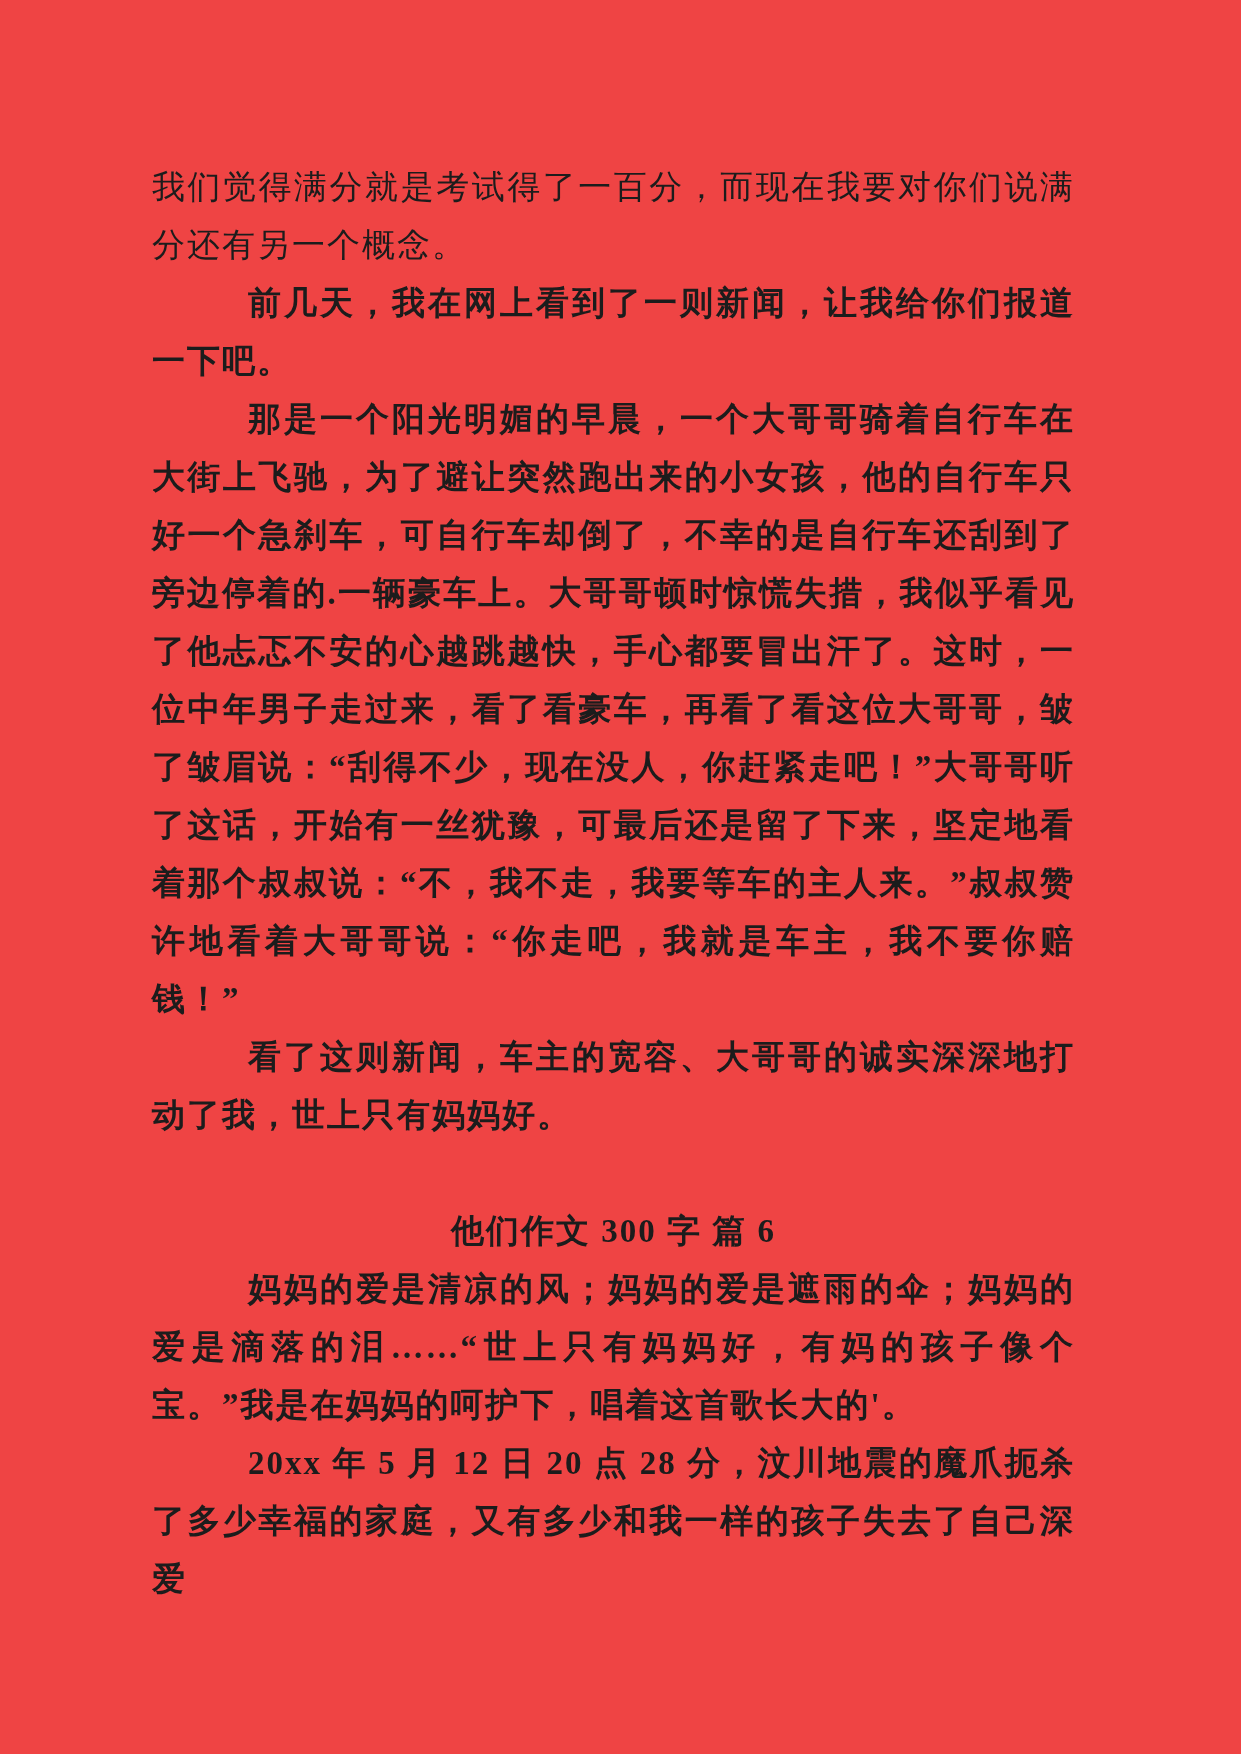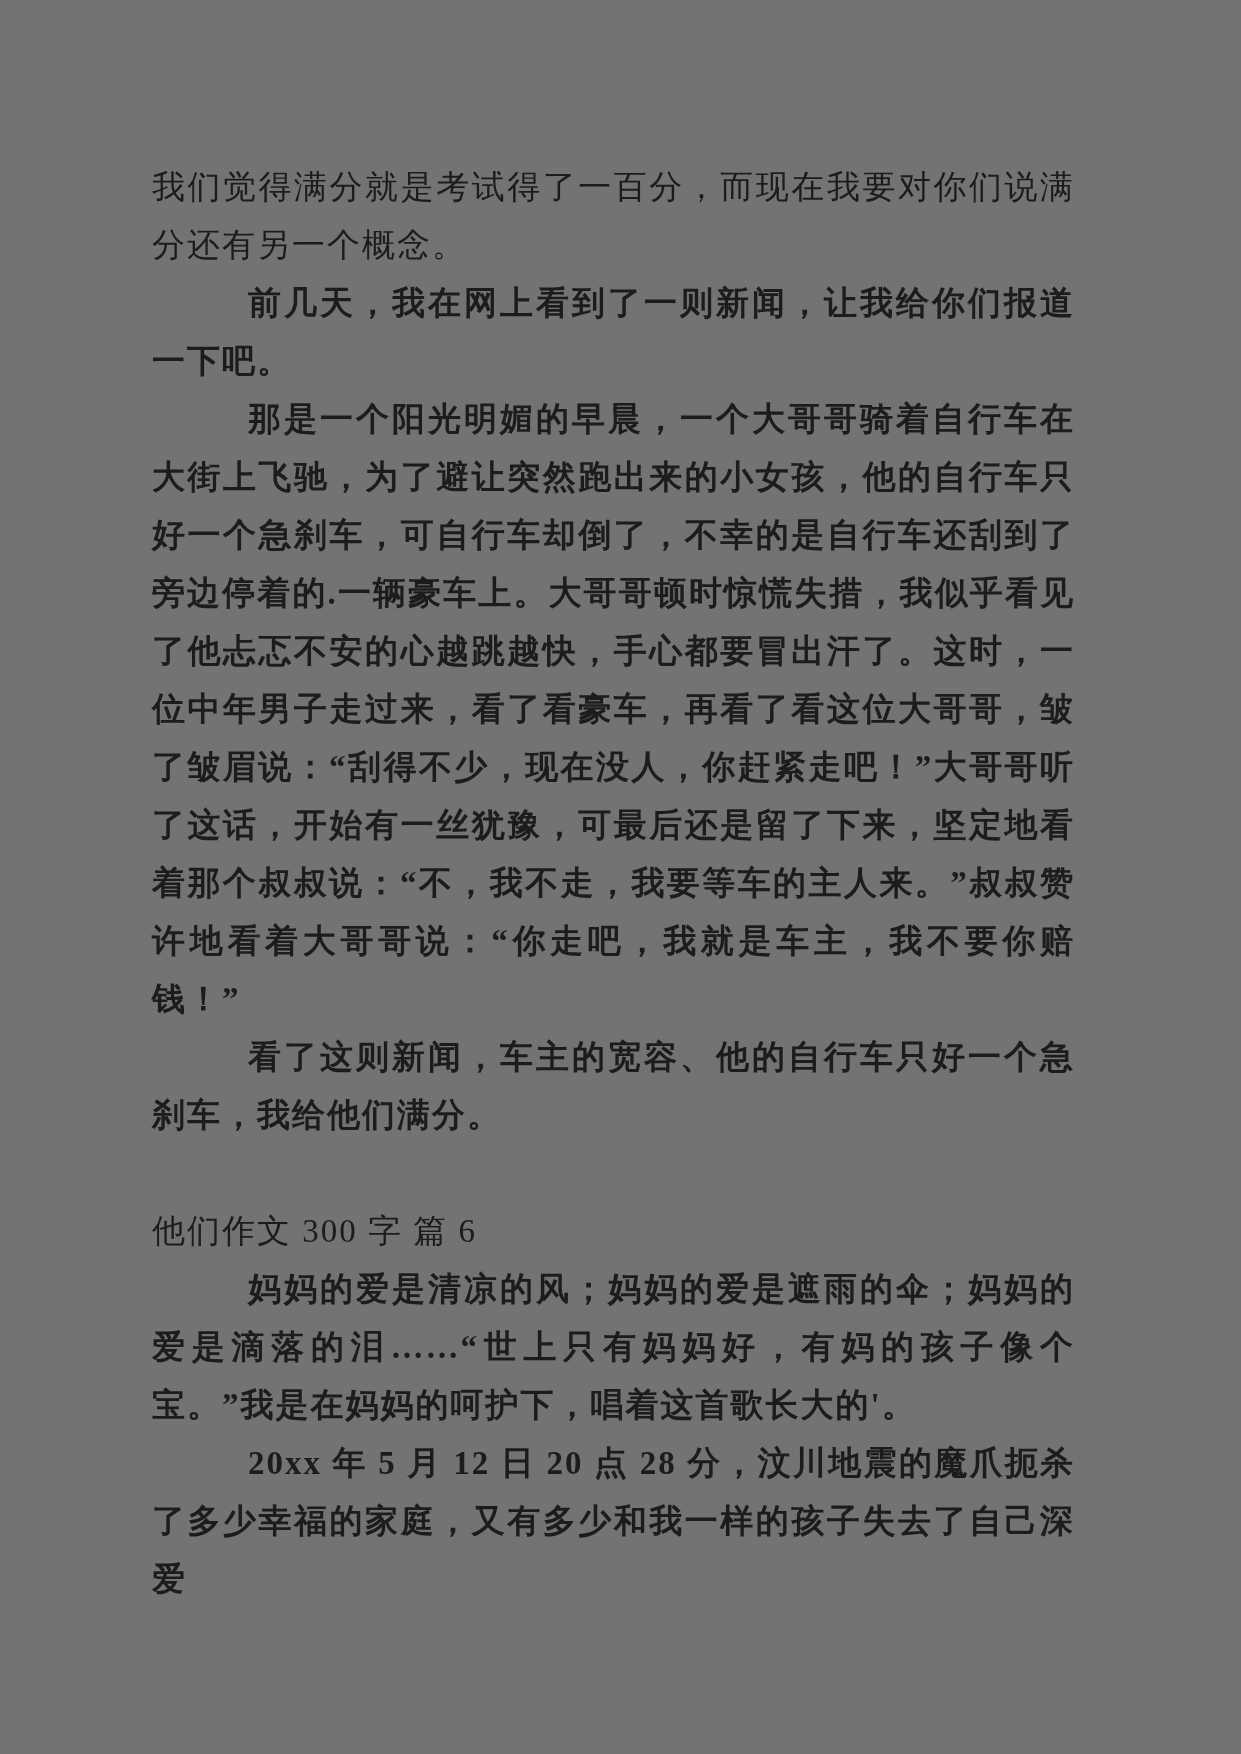--- a/index.html
+++ b/index.html
@@ -4,48 +4,49 @@
 <style>
   html, body {
     margin: 0;
     padding: 0;
     background: #ffffff;
   }
   .page {
     position: relative;
     width: 1241px;
     height: 1754px;
-    background: #737373;
+    background: #ef4444;
     box-sizing: border-box;
     padding: 158px 166px 0 152px;
     font-family: "Liberation Serif", "DejaVu Serif", serif;
     font-size: 33px;
     line-height: 58px;
     letter-spacing: 2px;
     color: #1c1c1c;
     text-align: justify;
     overflow: hidden;
   }
   .page p {
     margin: 0;
     padding: 0;
   }
   .page p.indent {
     text-indent: 96px;
     font-weight: bold;
   }
   .page p.section-heading {
     margin-top: 58px;
-    text-align: left;
+    text-align: center;
+    font-weight: bold;
   }
 </style>
 </head>
 <body>
 
 <div class="page">
   <p class="body-text">我们觉得满分就是考试得了一百分，而现在我要对你们说满分还有另一个概念。</p>
   <p class="body-text indent">前几天，我在网上看到了一则新闻，让我给你们报道一下吧。</p>
   <p class="body-text indent">那是一个阳光明媚的早晨，一个大哥哥骑着自行车在大街上飞驰，为了避让突然跑出来的小女孩，他的自行车只好一个急刹车，可自行车却倒了，不幸的是自行车还刮到了旁边停着的.一辆豪车上。大哥哥顿时惊慌失措，我似乎看见了他忐忑不安的心越跳越快，手心都要冒出汗了。这时，一位中年男子走过来，看了看豪车，再看了看这位大哥哥，皱了皱眉说：“刮得不少，现在没人，你赶紧走吧！”大哥哥听了这话，开始有一丝犹豫，可最后还是留了下来，坚定地看着那个叔叔说：“不，我不走，我要等车的主人来。”叔叔赞许地看着大哥哥说：“你走吧，我就是车主，我不要你赔钱！”</p>
-  <p class="body-text indent">看了这则新闻，车主的宽容、他的自行车只好一个急刹车，我给他们满分。</p>
+  <p class="body-text indent">看了这则新闻，车主的宽容、大哥哥的诚实深深地打动了我，世上只有妈妈好。</p>
   <p class="section-heading">他们作文 300 字 篇 6</p>
   <p class="body-text indent">妈妈的爱是清凉的风；妈妈的爱是遮雨的伞；妈妈的爱是滴落的泪……“世上只有妈妈好，有妈的孩子像个宝。”我是在妈妈的呵护下，唱着这首歌长大的'。</p>
   <p class="body-text indent">20xx 年 5 月 12 日 20 点 28 分，汶川地震的魔爪扼杀了多少幸福的家庭，又有多少和我一样的孩子失去了自己深爱</p>
 </div>
 
 </body></html>

